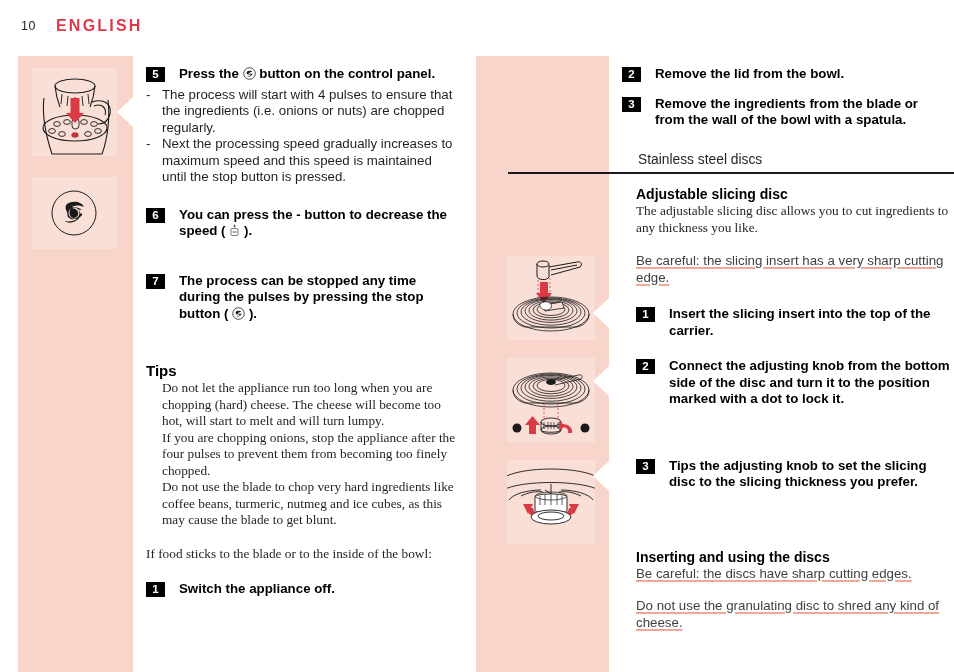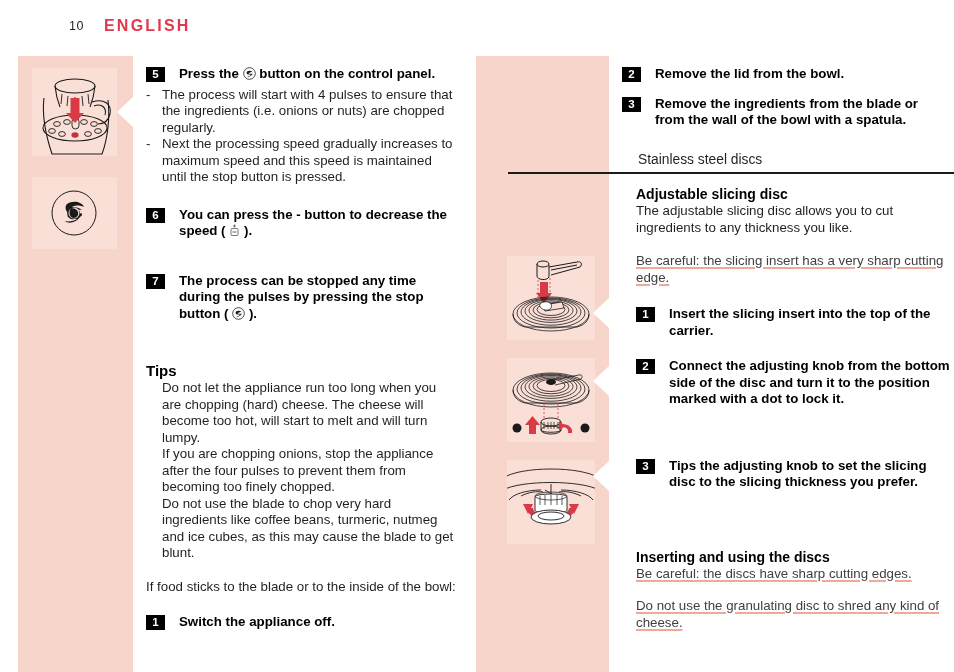--- a/index.html
+++ b/index.html
@@ -27,21 +27,20 @@
     width: 460px; height: 24px;
     display: flex;
     align-items: center;
   }
   .page-num {
     width: 36px;
     text-align: right;
     font-size: 12.5px;
     color: #231f20;
     letter-spacing: 0.5px;
-    padding-left: 48px;
   }
   .page-lang {
     margin-left: 20px;
     font-size: 16px;
     font-weight: bold;
     letter-spacing: 2.2px;
     color: #e0394b;
   }
 
   
@@ -108,20 +107,21 @@
     color: #231f20;
   }
   .dash-mark { flex: 0 0 auto; width: 16px; }
   .dash-text { flex: 1 1 auto; }
 
   
   .para {
     font-size: 13.3px;
     line-height: 16.5px;
     color: #231f20;
+    font-family: Liberation Serif, serif;
   }
   .para.indent { margin-left: 16px; }
 
   
   .h-section {
     font-size: 13.8px;
     color: #231f20;
     font-weight: normal;
     margin: 16px;
   }

